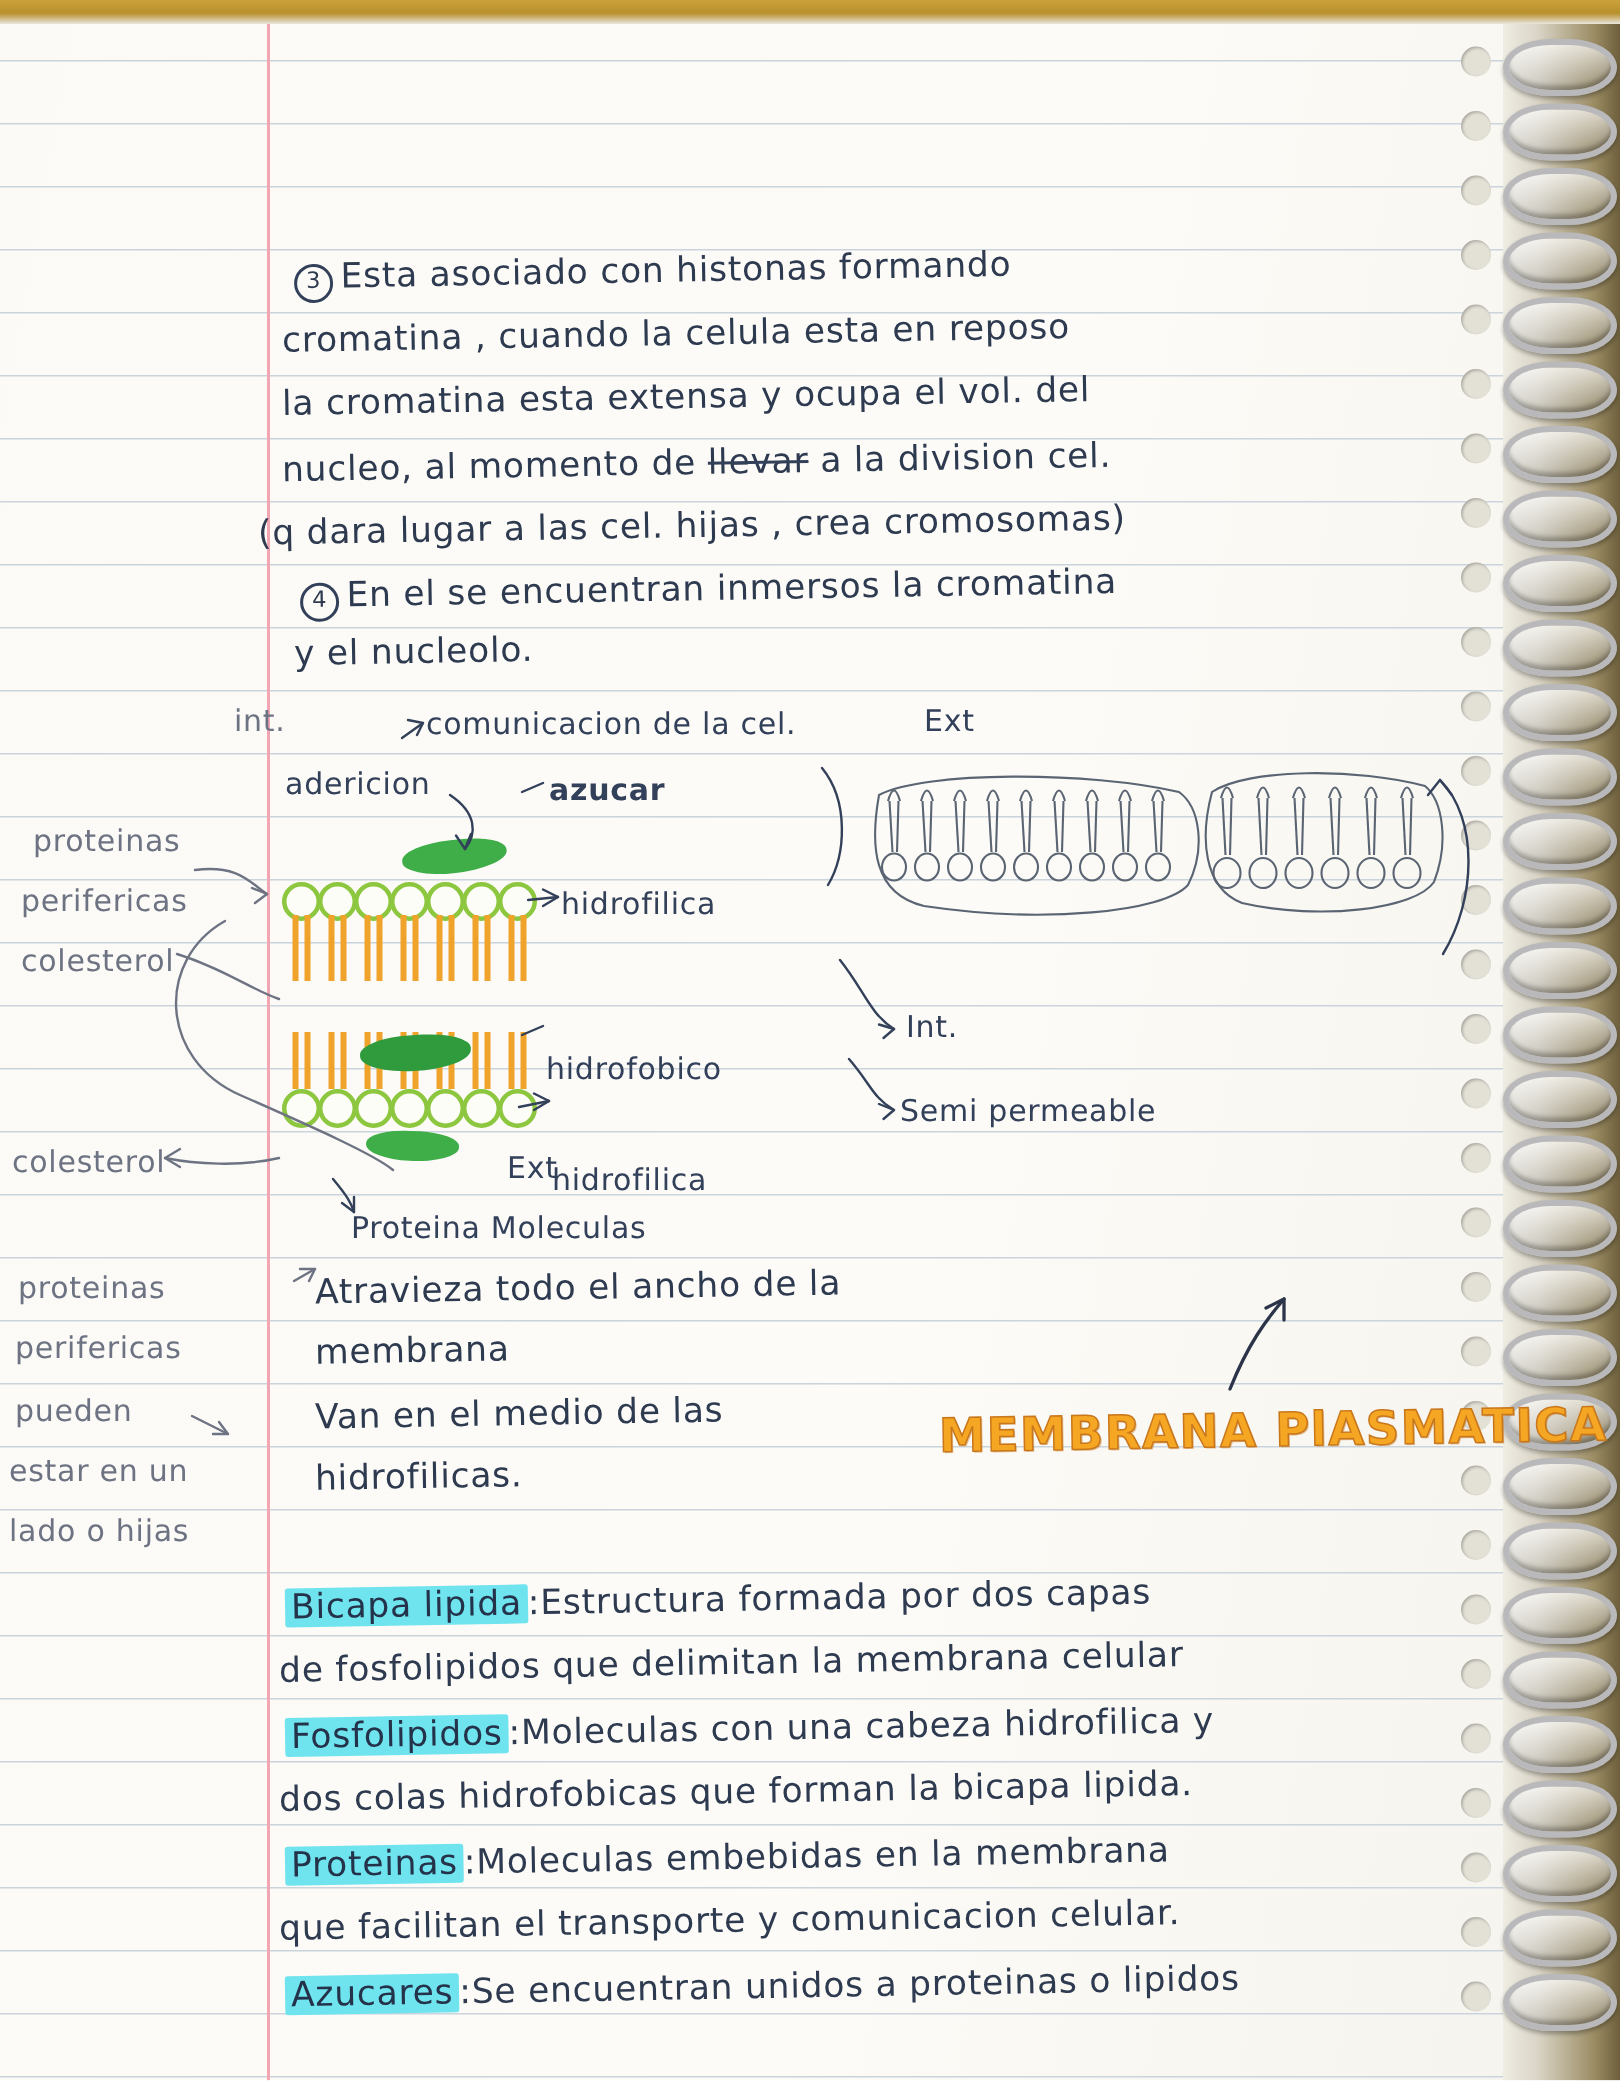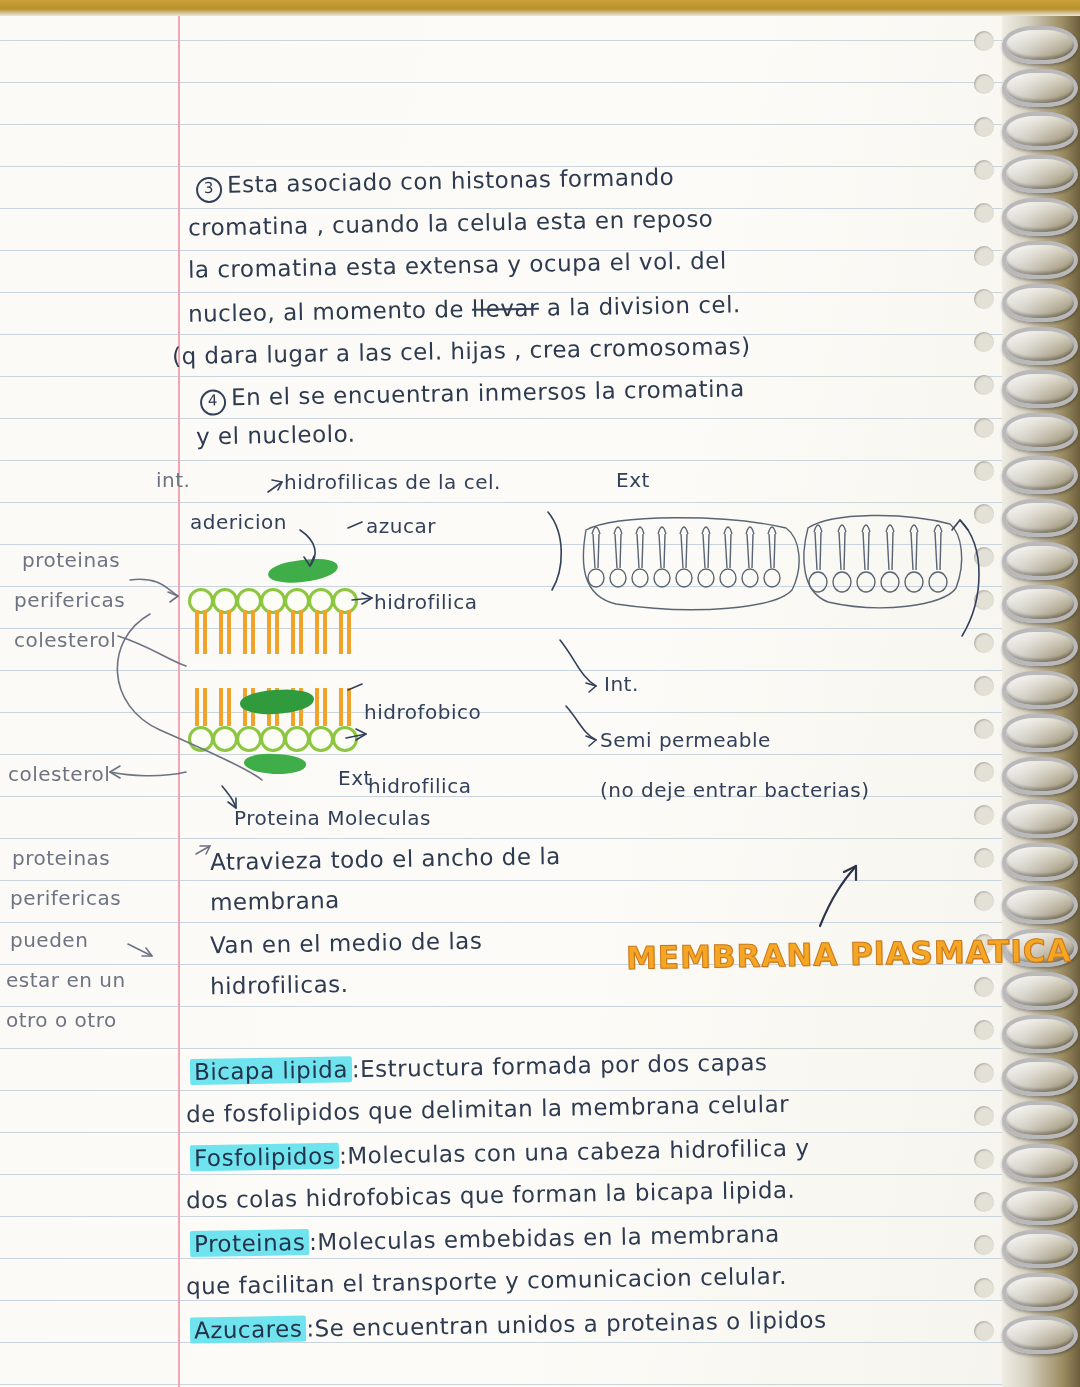--- a/index.html
+++ b/index.html
@@ -257,36 +257,35 @@
     nucleo, al  momento  de  <span class="strike">llevar</span> a  la  division  cel.
   </div>
   <div class="hw l tilt1" style="left:172px; top:338px;">(q dara  lugar  a  las cel. hijas , crea  cromosomas)</div>
 
   <div class="hw l tilt1" style="left:200px; top:380px;">
     <span class="circled">4</span><span>En  el  se  encuentran  inmersos  la  cromatina</span>
   </div>
   <div class="hw l tilt1" style="left:196px; top:422px;">y  el  nucleolo.</div>
 
   <div class="hw s pencil" style="left:156px; top:468px;">int.</div>
-  <div class="hw s ink" style="left:284px; top:470px;">hidrofilicas de  la  cel.</div>
+  <div class="hw s ink" style="left:284px; top:470px;">comunicacion de  la  cel.</div>
   <div class="hw s ink" style="left:616px; top:468px;">Ext</div>
   <div class="hw s ink" style="left:190px; top:510px;">adericion</div>
-  <div class="hw s ink" style="left:366px; top:514px;">azucar</div>
+  <div class="hw s ink" style="left:366px; top:514px;font-weight:bold;">azucar</div>
 
   <div class="hw s pencil" style="left:22px; top:548px;">proteinas</div>
   <div class="hw s pencil" style="left:14px; top:588px;">perifericas</div>
   <div class="hw s pencil" style="left:14px; top:628px;">colesterol</div>
 
   <div class="hw s ink" style="left:374px; top:590px;">hidrofilica</div>
   <div class="hw s ink" style="left:364px; top:676px;margin-top:24px;">hidrofobico</div>
   <div class="hw s ink" style="left:368px; top:726px;margin-top:48px;">hidrofilica</div>
 
   <div class="hw s ink" style="left:604px; top:672px;">Int.</div>
   <div class="hw s ink" style="left:600px; top:728px;">Semi permeable</div>
-  <div class="hw s ink" style="left:600px; top:778px;">(no deje entrar bacterias)</div>
 
   <div class="hw s pencil" style="left:8px; top:762px;">colesterol</div>
   <div class="hw s ink" style="left:338px; top:766px;">Ext</div>
 
   <div class="diagram" id="membrane" style="left:186px; top:560px; width:176px; height:210px;">
       <div class="head" style="left: 2px; top: 28px;"></div>
       <div class="tail" style="left: 9px; top: 50px;"></div>
       <div class="tail" style="left: 17px; top: 50px;"></div>
       <div class="head" style="left: 26px; top: 28px;"></div>
       <div class="tail" style="left: 33px; top: 50px;"></div>
@@ -403,21 +402,21 @@
   <div class="hw s ink" style="left:234px; top:806px;">Proteina Moleculas</div>
   <div class="hw l tilt1" style="left:210px; top:846px;">Atravieza todo  el  ancho  de  la</div>
   <div class="hw l tilt1" style="left:210px; top:888px;">membrana</div>
   <div class="hw l tilt1" style="left:210px; top:930px;">Van  en  el  medio  de  las</div>
   <div class="hw l tilt1" style="left:210px; top:972px;">hidrofilicas.</div>
 
   <div class="hw s pencil" style="left:12px; top:846px;">proteinas</div>
   <div class="hw s pencil" style="left:10px; top:886px;">perifericas</div>
   <div class="hw s pencil" style="left:10px; top:928px;text-align:right;">pueden</div>
   <div class="hw s pencil" style="left:6px; top:968px;">estar en un</div>
-  <div class="hw s pencil" style="left:6px; top:1008px;">otro o otro</div>
+  <div class="hw s pencil" style="left:6px; top:1008px;">lado o hijas</div>
 
   <div class="title-orange" style="position:absolute; left:626px; top:936px; transform:rotate(-1deg);">MEMBRANA PlASMATICA</div>
 
   <div class="hw l tilt1" style="left:190px; top:1054px;">
     <span class="hl-cyan">Bicapa lipida</span><span>:</span><span>Estructura  formada por   dos  capas</span>
   </div>
   <div class="hw l tilt1" style="left:186px; top:1096px;">de  fosfolipidos  que  delimitan la  membrana  celular</div>
 
   <div class="hw l tilt1" style="left:190px; top:1140px;">
     <span class="hl-cyan">Fosfolipidos</span><span>:</span><span>Moleculas  con  una  cabeza  hidrofilica  y</span>

